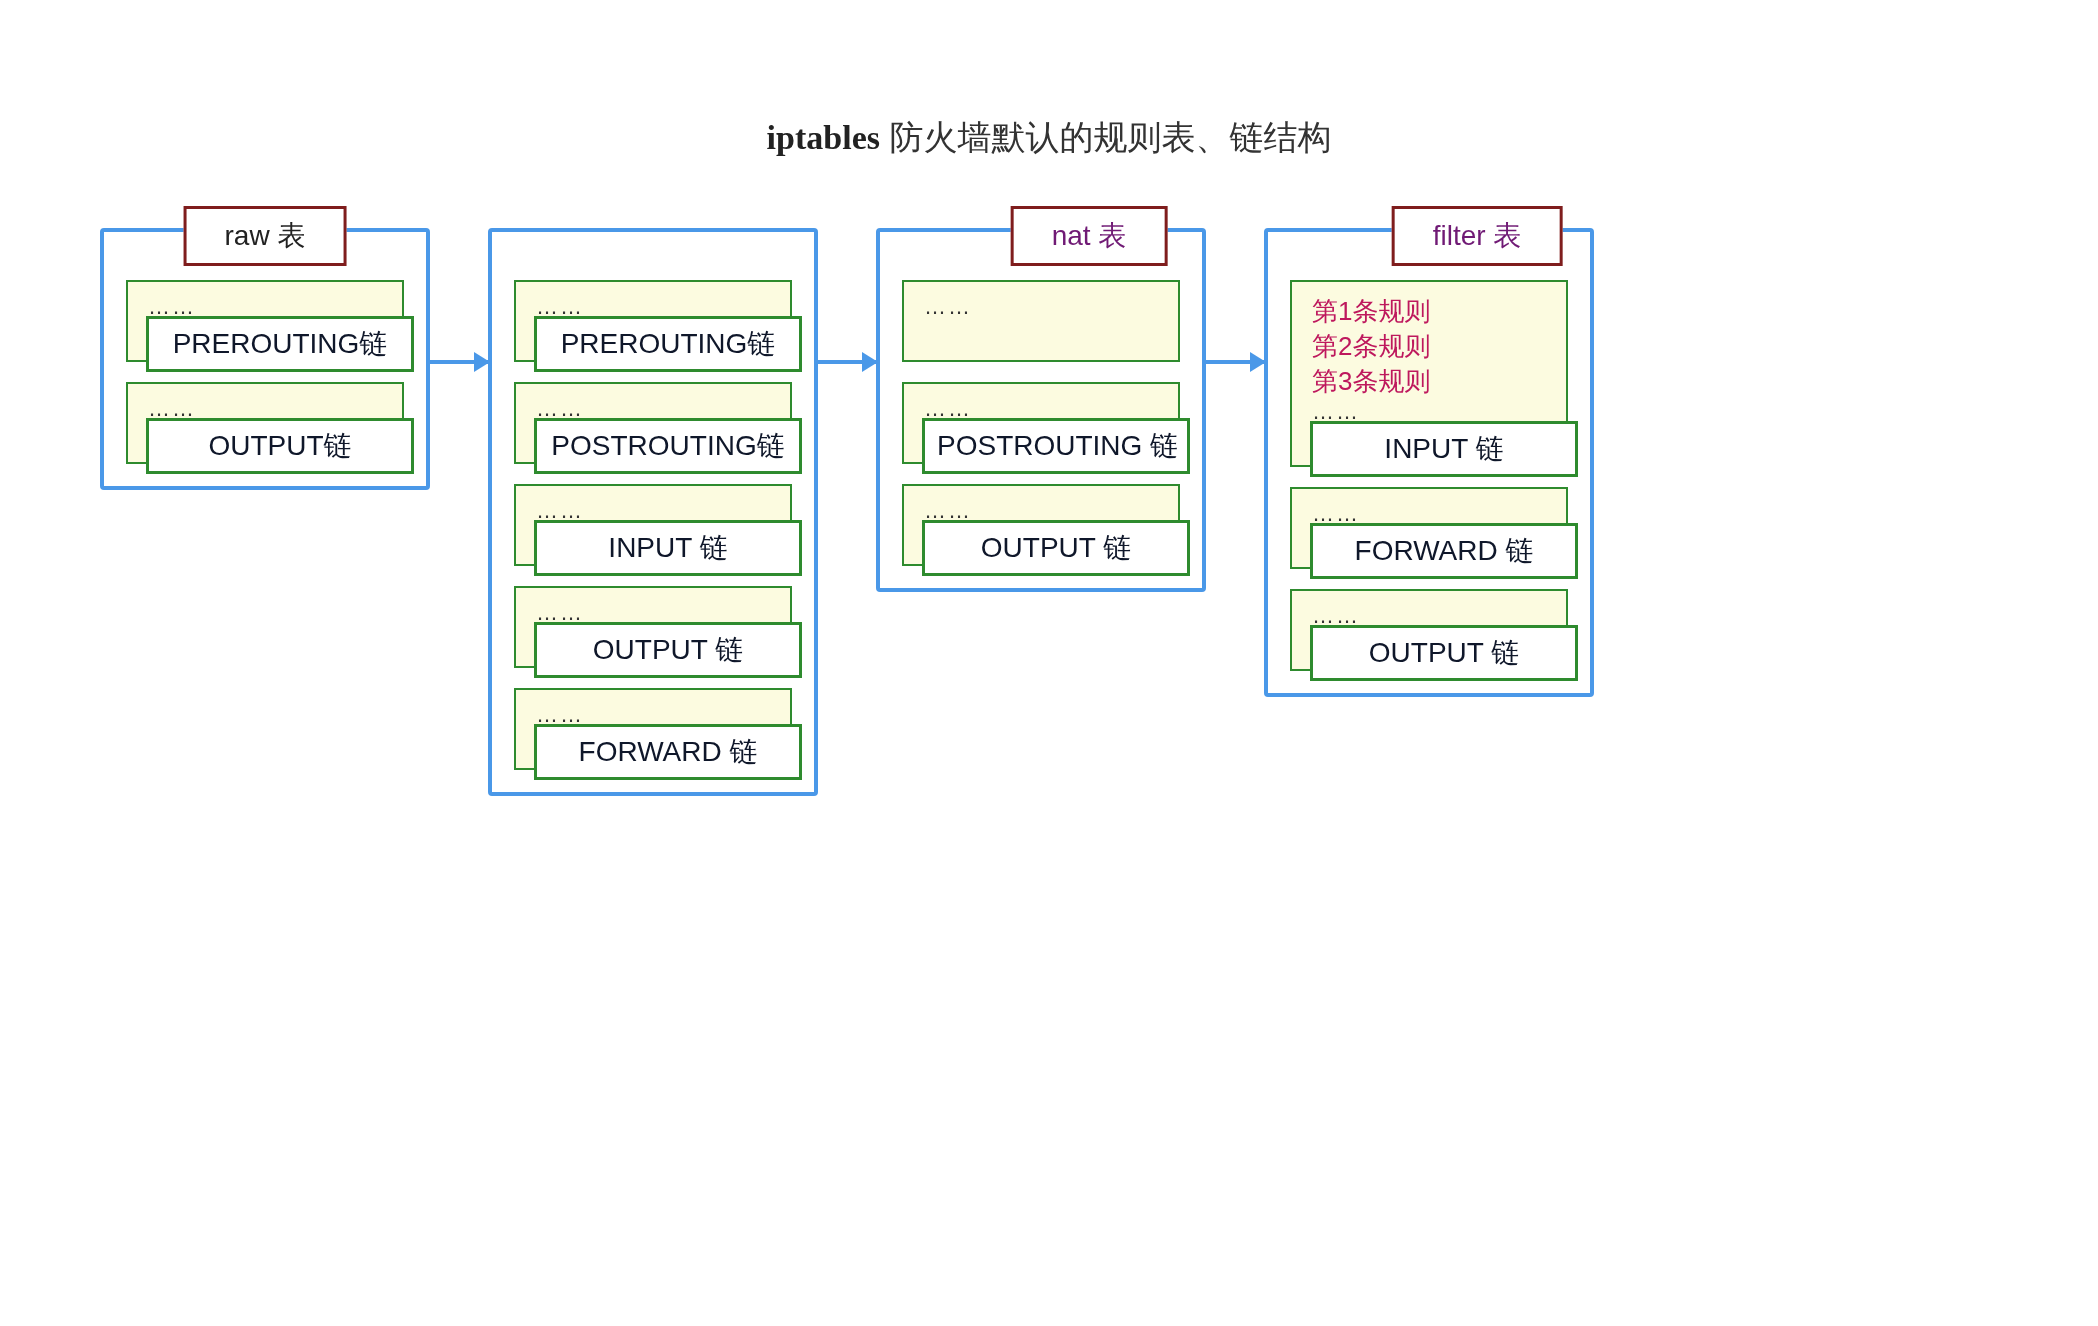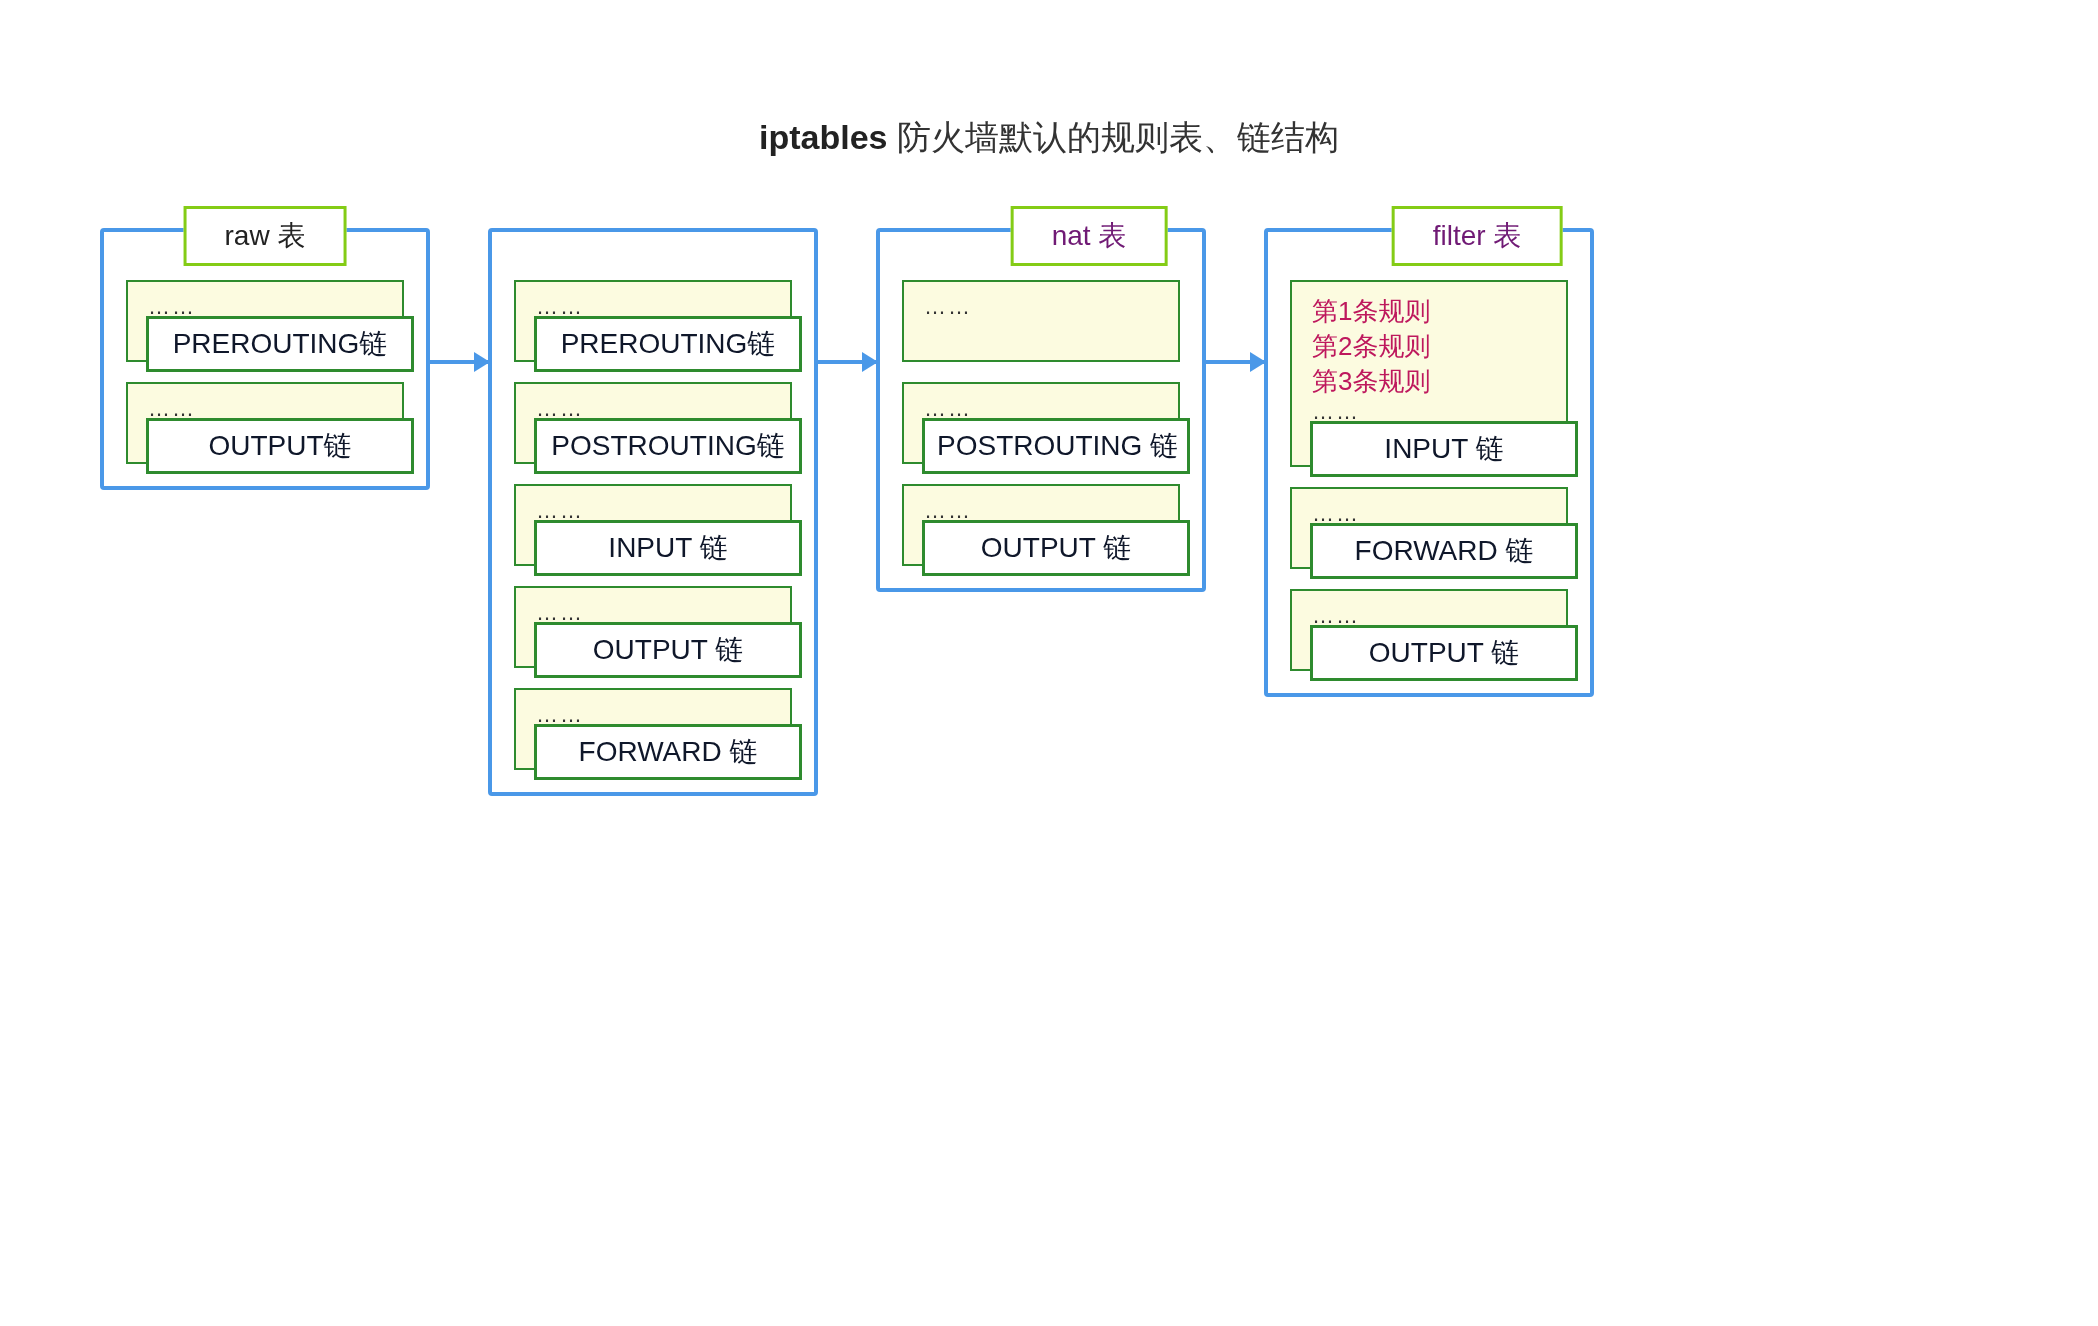--- a/index.html
+++ b/index.html
@@ -16,21 +16,21 @@
     background: #ffffff;
   }
   .title {
     position: absolute;
     left: 0; right: 0;
     top: 115px;
     text-align: center;
     font-size: 34px;
     color: #333;
   }
-  .title .bold { font-weight: 700; color: #222; }
+  .title .bold { font-weight: 700; color: #222; font-family: Liberation Serif, serif; }
   .row {
     position: absolute;
     left: 100px;
     top: 200px;
     display: flex;
     align-items: flex-start;
   }
   .table-box {
     border: 4px solid #4a98e8;
     border-radius: 4px;
@@ -39,21 +39,21 @@
     background: #ffffff;
     width: 330px;
     margin-top: 28px;
   }
   .table-title {
     position: absolute;
     top: -26px;
     left: 50%;
     transform: translateX(-50%);
     background: #ffffff;
-    border: 3px solid #84cc16;
+    border: 3px solid #7f1d1d;
     padding: 8px 38px;
     font-size: 28px;
     color: #222;
     white-space: nowrap;
   }
   .table-title.orange { color: #701a75; margin-left: 48px; }
   .chain-group {
     border: 2px solid #2e8b2e;
     background: #fcfbe0;
     position: relative;

